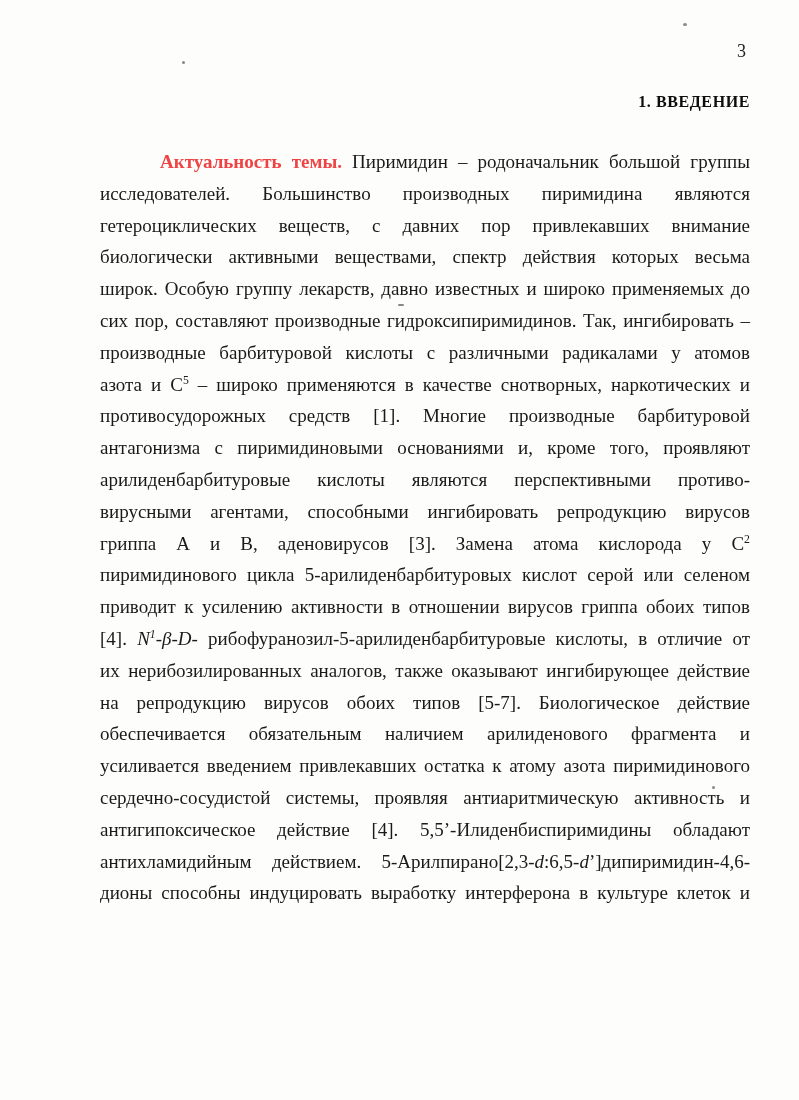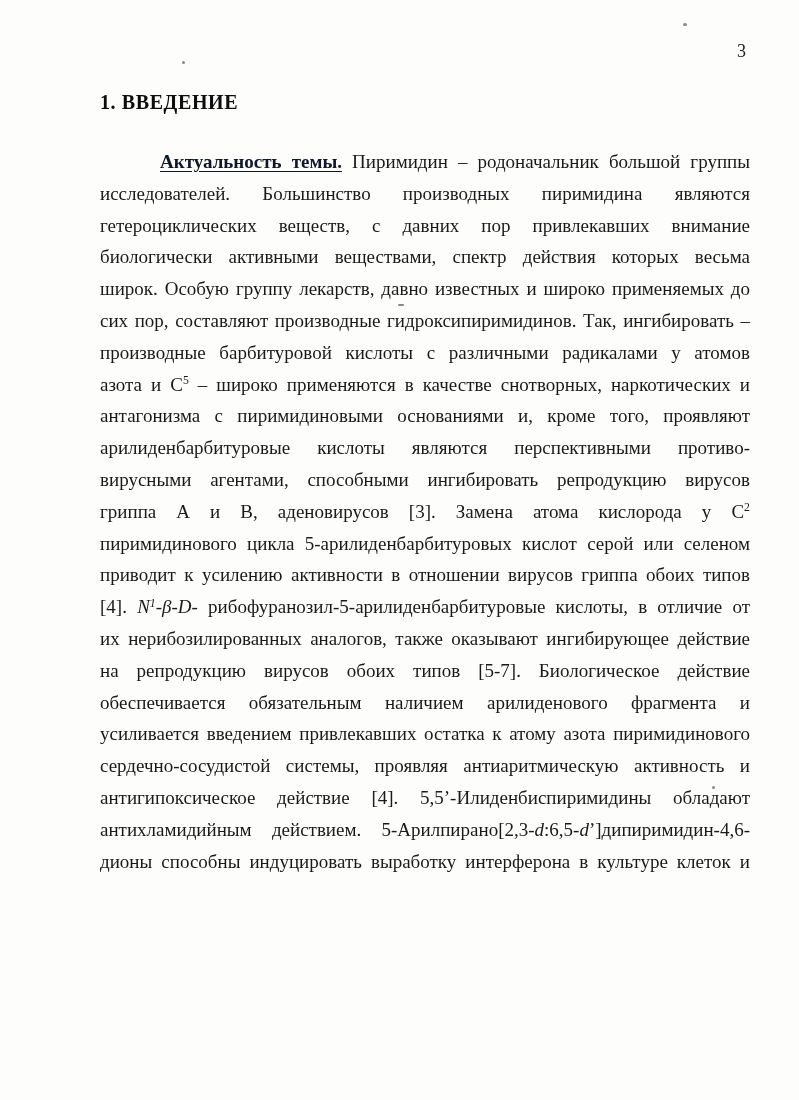--- a/index.html
+++ b/index.html
@@ -22,23 +22,23 @@
     left: 737px;
     font-size: 18px;
     line-height: 20px;
     color: #222;
   }
   .title {
     position: absolute;
     top: 89px;
     left: 100px;
     width: 650px;
-    text-align: left;
+    text-align: right;
     font-weight: bold;
-    font-size: 20px;
+    font-size: 16px;
     line-height: 26px;
     letter-spacing: 0.6px;
     color: #0d0d0d;
   }
   .bodytext {
     position: absolute;
     top: 146px;
     left: 100px;
     width: 650px;
     font-size: 19px;
@@ -48,23 +48,22 @@
     height: 31.8px;
     text-align: justify;
     text-align-last: justify;
     white-space: normal;
   }
   .line.indent {
     text-indent: 60px;
   }
   .bu {
     font-weight: bold;
-    text-decoration: underline;
     text-underline-offset: 3px;
-    color: #0f172a;
+    color: #ef4444;
   }
   .i {
     font-style: italic;
   }
   .sup {
     font-size: 0.62em;
     position: relative;
     top: -0.55em;
   }
   .isup {
@@ -90,20 +89,21 @@
 
   <div class="bodytext">
       <div class="line indent"><span class="bu">Актуальность темы.</span><span> Пиримидин – родоначальник большой группы</span></div>
       <div class="line"><span>исследователей. Большинство производных пиримидина являются</span></div>
       <div class="line"><span>гетероциклических веществ, с давних пор привлекавших внимание</span></div>
       <div class="line"><span>биологически активными веществами, спектр действия которых весьма</span></div>
       <div class="line"><span>широк. Особую группу лекарств, давно известных и широко применяемых до</span></div>
       <div class="line"><span>сих пор, составляют производные гидроксипиримидинов. Так, ингибировать –</span></div>
       <div class="line"><span>производные барбитуровой кислоты с различными радикалами у атомов</span></div>
       <div class="line"><span>азота и C</span><span class="sup">5</span><span> – широко применяются в качестве снотворных, наркотических и</span></div>
+      <div class="line"><span>противосудорожных средств [1]. Многие производные барбитуровой</span></div>
       <div class="line"><span>антагонизма с пиримидиновыми основаниями и, кроме того, проявляют</span></div>
       <div class="line"><span>арилиденбарбитуровые кислоты являются перспективными противо-</span></div>
       <div class="line"><span>вирусными агентами, способными ингибировать репродукцию вирусов</span></div>
       <div class="line"><span>гриппа А и В, аденовирусов [3]. Замена атома кислорода у C</span><span class="sup">2</span></div>
       <div class="line"><span>пиримидинового цикла 5-арилиденбарбитуровых кислот серой или селеном</span></div>
       <div class="line"><span>приводит к усилению активности в отношении вирусов гриппа обоих типов</span></div>
       <div class="line"><span>[4]. </span><span class="i">N</span><span class="isup">1</span><span class="i">-β-D-</span><span> рибофуранозил-5-арилиденбарбитуровые кислоты, в отличие от</span></div>
       <div class="line"><span>их нерибозилированных аналогов, также оказывают ингибирующее действие</span></div>
       <div class="line"><span>на репродукцию вирусов обоих типов [5-7]. Биологическое действие</span></div>
       <div class="line"><span>обеспечивается обязательным наличием арилиденового фрагмента и</span></div>

